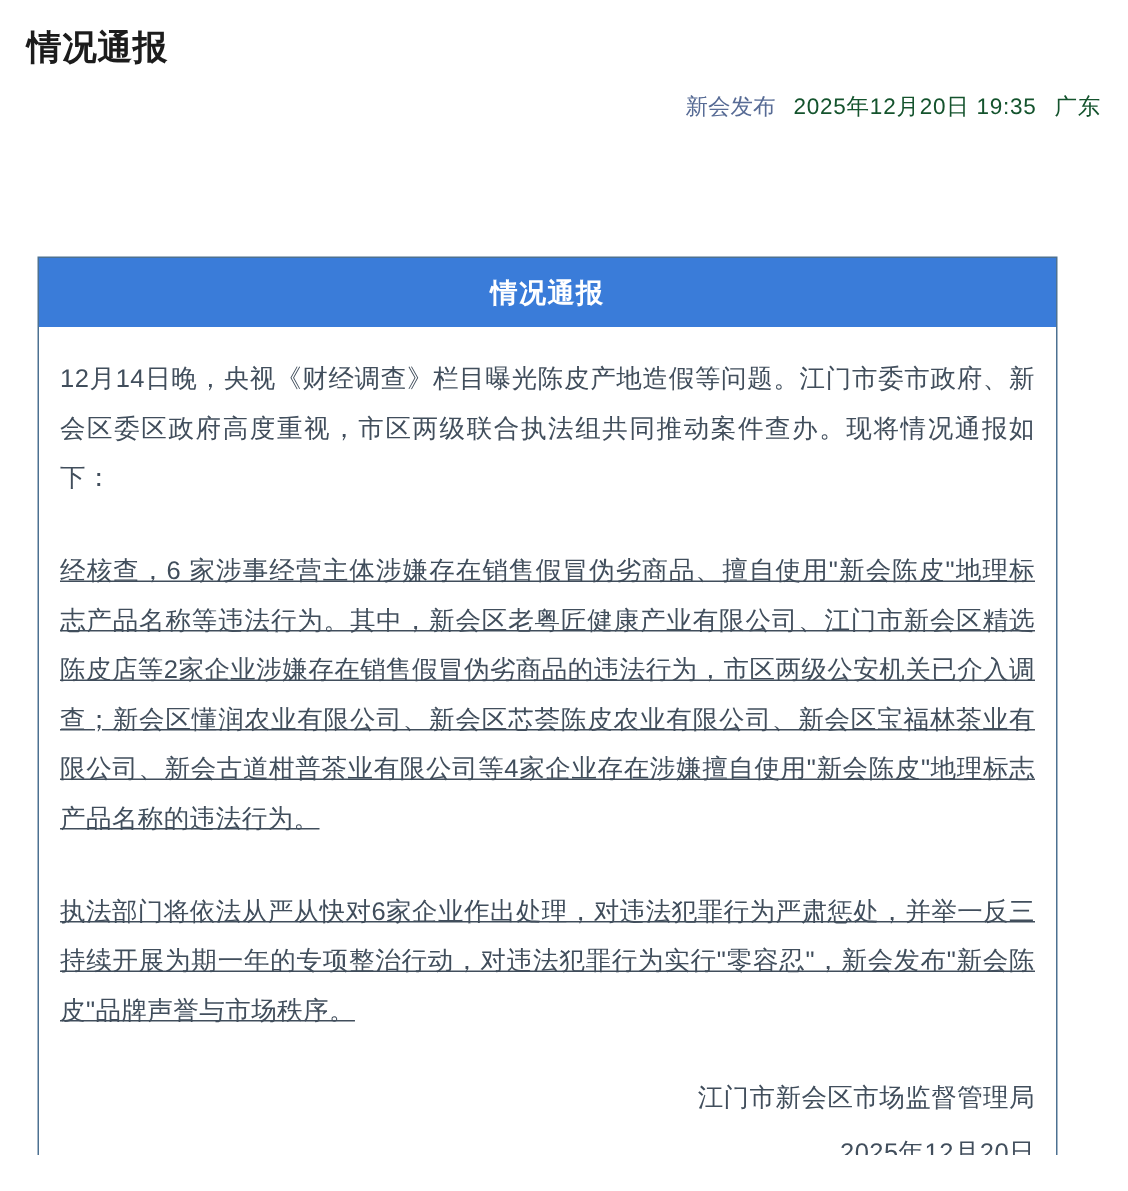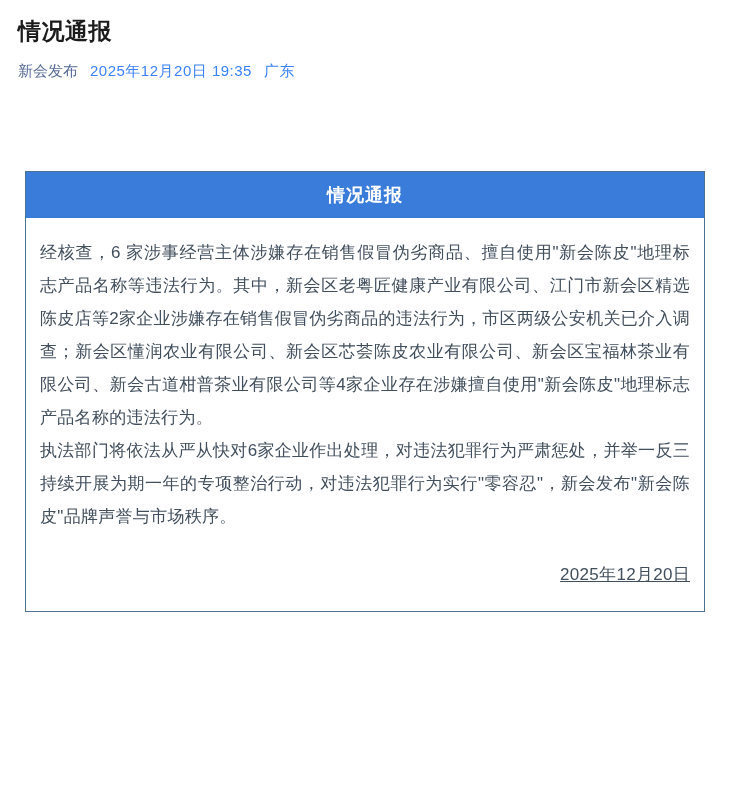--- a/index.html
+++ b/index.html
@@ -24,27 +24,28 @@
       color: #1c1c1c;
       letter-spacing: 0.5px;
     }
     .meta-row {
       margin-top: 15px;
       font-size: 15px;
       display: flex;
       align-items: baseline;
       gap: 12px;
       white-space: nowrap;
+      justify-content: flex-end;
     }
     .source-link {
       color: #576b95;
       cursor: pointer;
     }
     .meta-gray {
-      color: #3b82f6;
+      color: #14532d;
       letter-spacing: 0.5px;
     }
     .notice-card {
       margin: 90px 0 0 25px;
       width: 680px;
       box-sizing: border-box;
       border: 1px solid #4d7191;
       background: #ffffff;
     }
     .notice-header {
@@ -63,20 +64,22 @@
       color: #414e5c;
       font-size: 17px;
       line-height: 33px;
       text-align: justify;
       letter-spacing: 0.3px;
     }
     .notice-body p {
       margin: 0;
     }
     .notice-body p + p {
+      margin-top: 29px;
+      text-decoration: underline;
     }
     .signature {
       margin-top: 25px;
       text-align: right;
     }
     .signature-date {
       margin-top: 4px;
       text-decoration: underline;
     }
   </style>
@@ -90,21 +93,23 @@
     <div class="meta-row">
       <span class="source-link">新会发布</span>
       <span class="meta-gray">2025年12月20日 19:35</span>
       <span class="meta-gray">广东</span>
     </div>
   </div>
 
   <div class="notice-card">
     <div class="notice-header">情况通报</div>
     <div class="notice-body">
+      <p>12月14日晚，央视《财经调查》栏目曝光陈皮产地造假等问题。江门市委市政府、新会区委区政府高度重视，市区两级联合执法组共同推动案件查办。现将情况通报如下：</p>
       <p>经核查，6 家涉事经营主体涉嫌存在销售假冒伪劣商品、擅自使用"新会陈皮"地理标志产品名称等违法行为。其中，新会区老粤匠健康产业有限公司、江门市新会区精选陈皮店等2家企业涉嫌存在销售假冒伪劣商品的违法行为，市区两级公安机关已介入调查；新会区懂润农业有限公司、新会区芯荟陈皮农业有限公司、新会区宝福林茶业有限公司、新会古道柑普茶业有限公司等4家企业存在涉嫌擅自使用"新会陈皮"地理标志产品名称的违法行为。</p>
       <p>执法部门将依法从严从快对6家企业作出处理，对违法犯罪行为严肃惩处，并举一反三持续开展为期一年的专项整治行动，对违法犯罪行为实行"零容忍"，新会发布"新会陈皮"品牌声誉与市场秩序。</p>
       <div class="signature">
+        <div class="signature-org">江门市新会区市场监督管理局</div>
         <div class="signature-date">2025年12月20日</div>
       </div>
     </div>
   </div>
 
 </div>
 
 </body></html>

